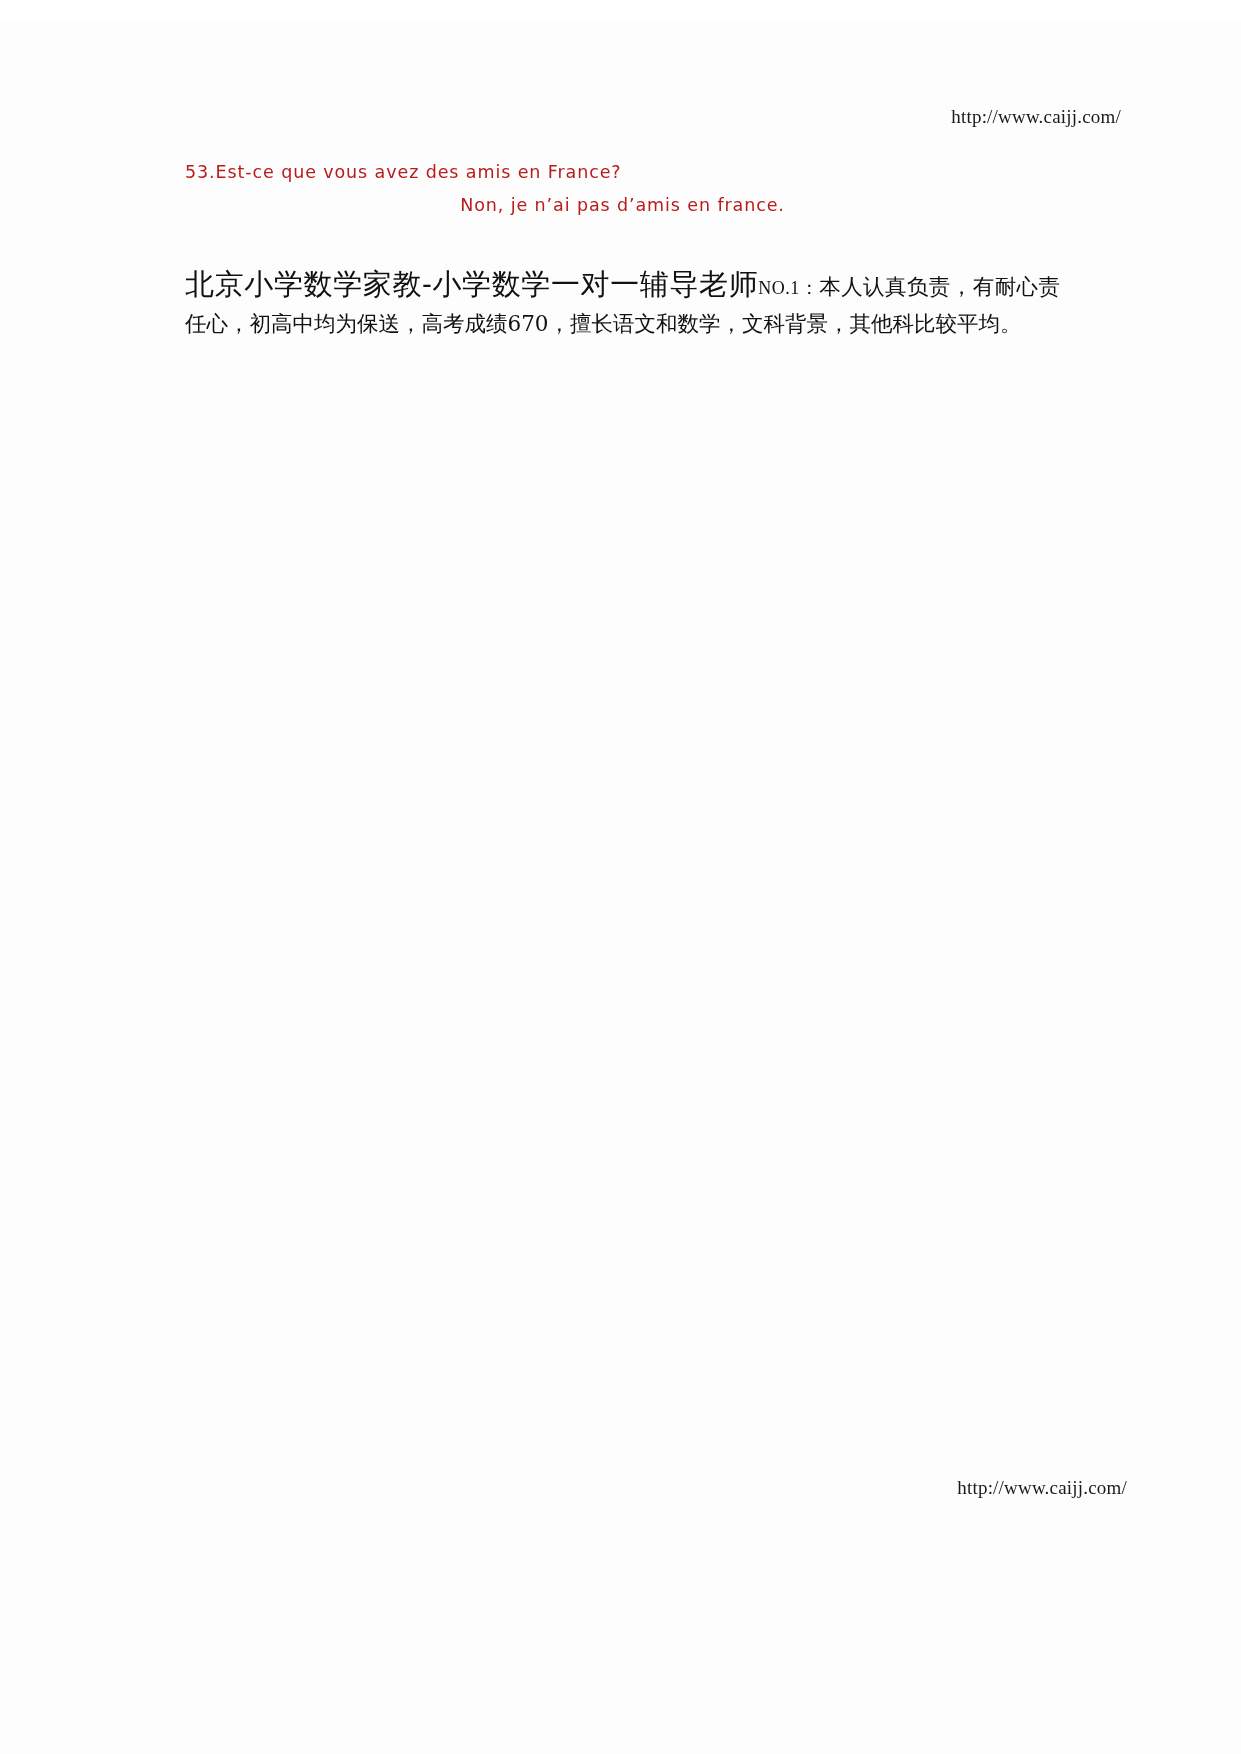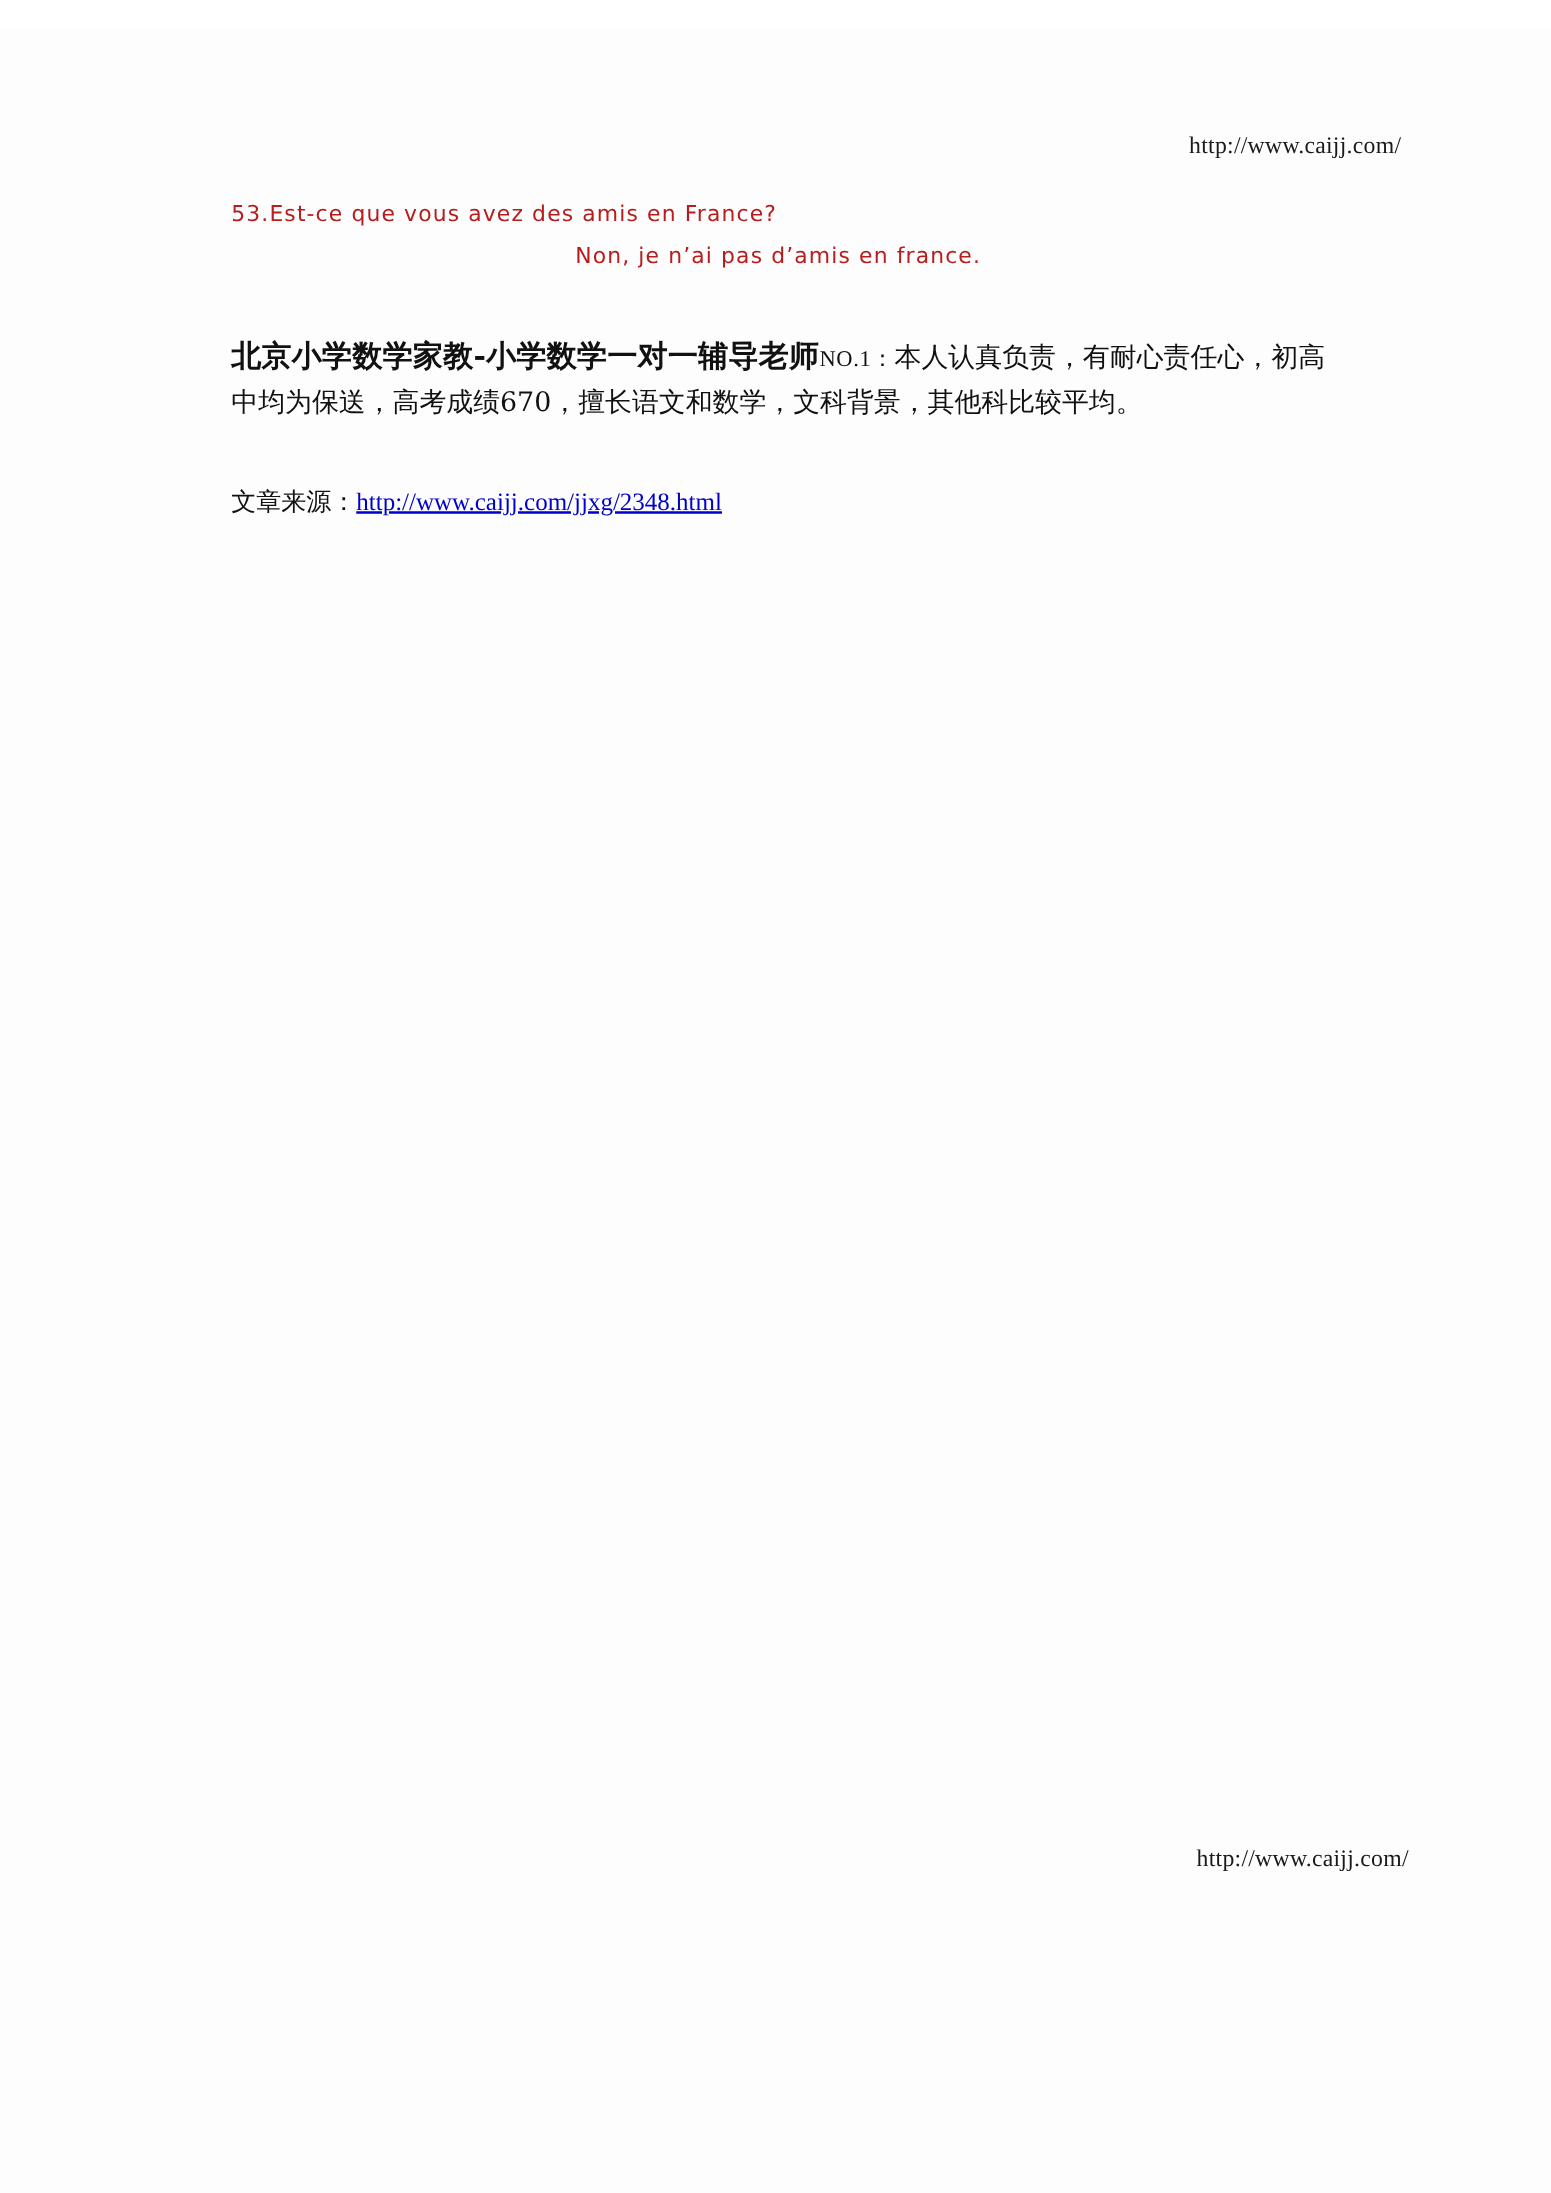--- a/index.html
+++ b/index.html
@@ -63,22 +63,22 @@
     font-family: "DejaVu Serif", "Liberation Serif", serif;
     font-size: 21.5px;
     line-height: 35px;
     text-align: justify;
     color: #111;
   }
   .para.p1 { margin-top: 46px; }
   .para.p2 { margin-top: 32px; }
   .para.p3 { margin-top: 32px; }
   .lead {
-    font-weight: bold;
-    font-size: 24px;
+    font-weight: normal;
+    font-size: 29px;
     letter-spacing: 0.2px;
   }
   .no-label {
     font-family: "Liberation Serif", serif;
     font-size: 18px;
     letter-spacing: 0.5px;
   }
   .source-line {
     margin: 0;
     margin-top: 46px;
@@ -106,21 +106,18 @@
 
     <p class="fr-line">53.Est-ce que vous avez des amis en France?</p>
     <p class="fr-line second">Non, je n’ai pas d’amis en france.</p>
 
     <p class="para p1">
       <span class="lead">北京小学数学家教-小学数学一对一辅导老师</span><span class="no-label">NO.1：</span><span>本人认真负责，有耐心责任心，初高中均为保送，高考成绩670，擅长语文和数学，文科背景，其他科比较平均。</span>
     </p>
 
 
 
-    <p class="source-line">
-      <span>文章来源：</span><a class="source-link" href="#">http://www.caijj.com/jjxg/2348.html</a>
-    </p>
 
   </div>
 
   <div class="footer-url">http://www.caijj.com/</div>
 
 </div>
 
 </body></html>

